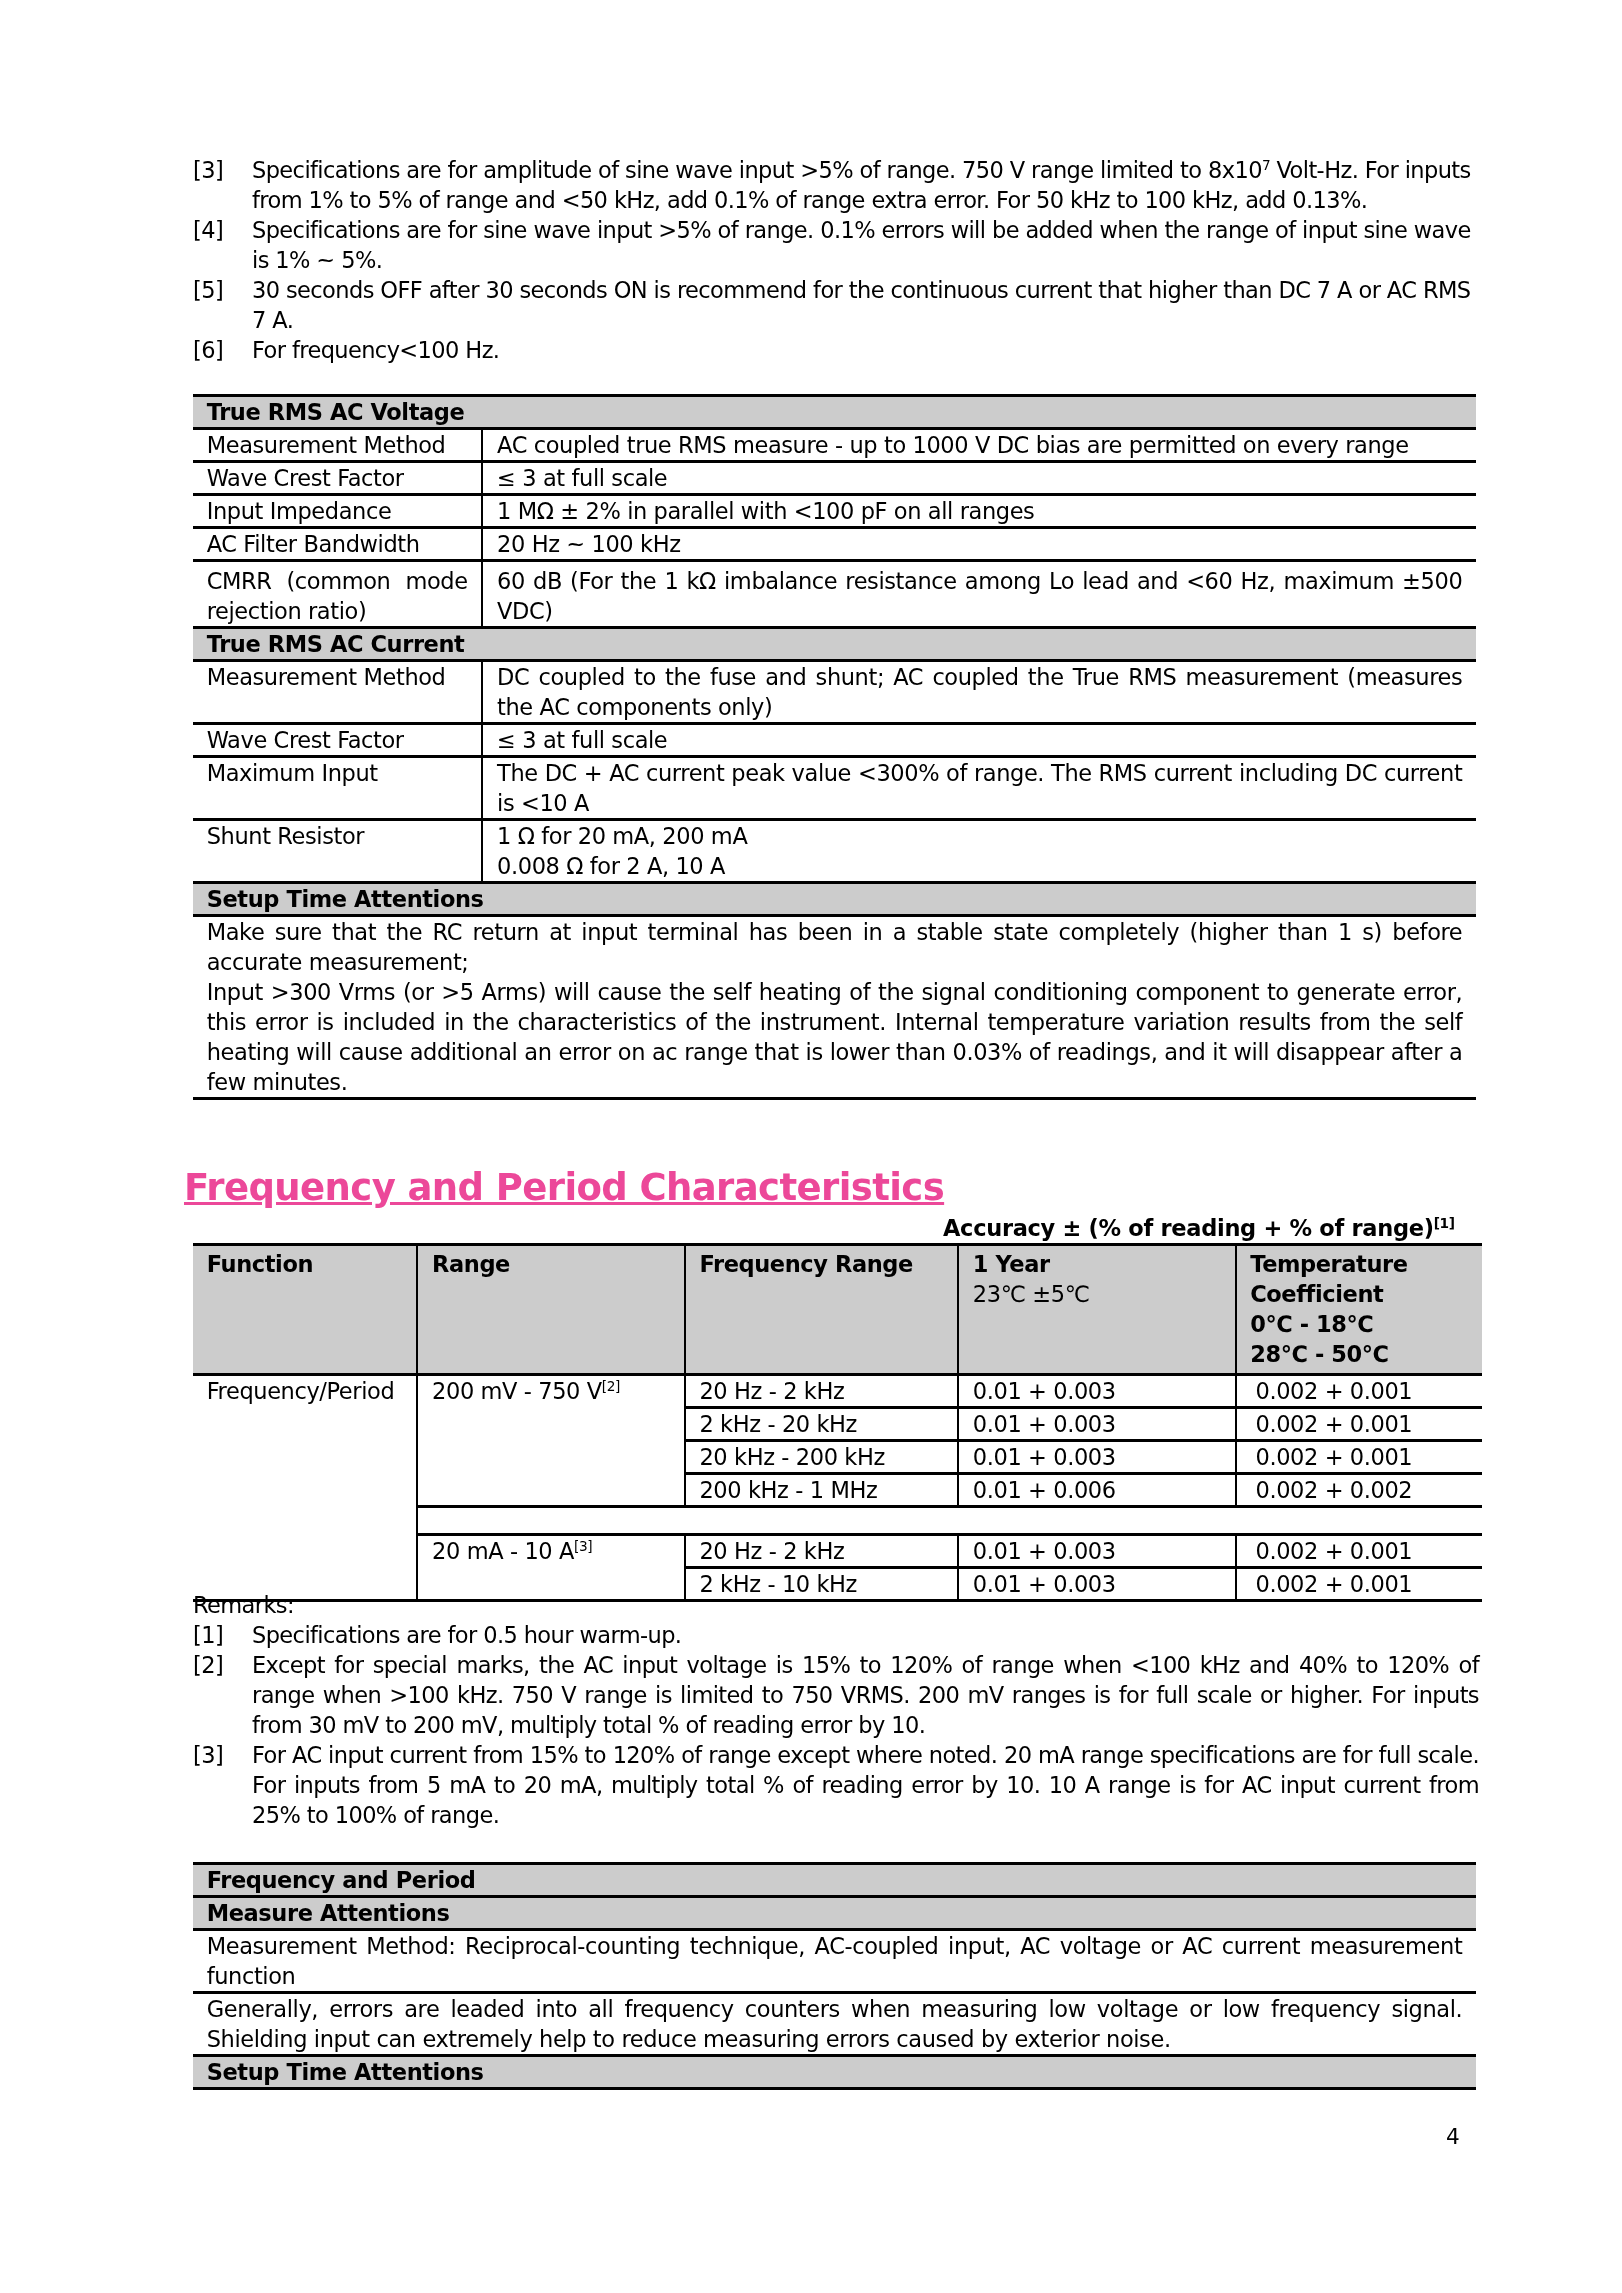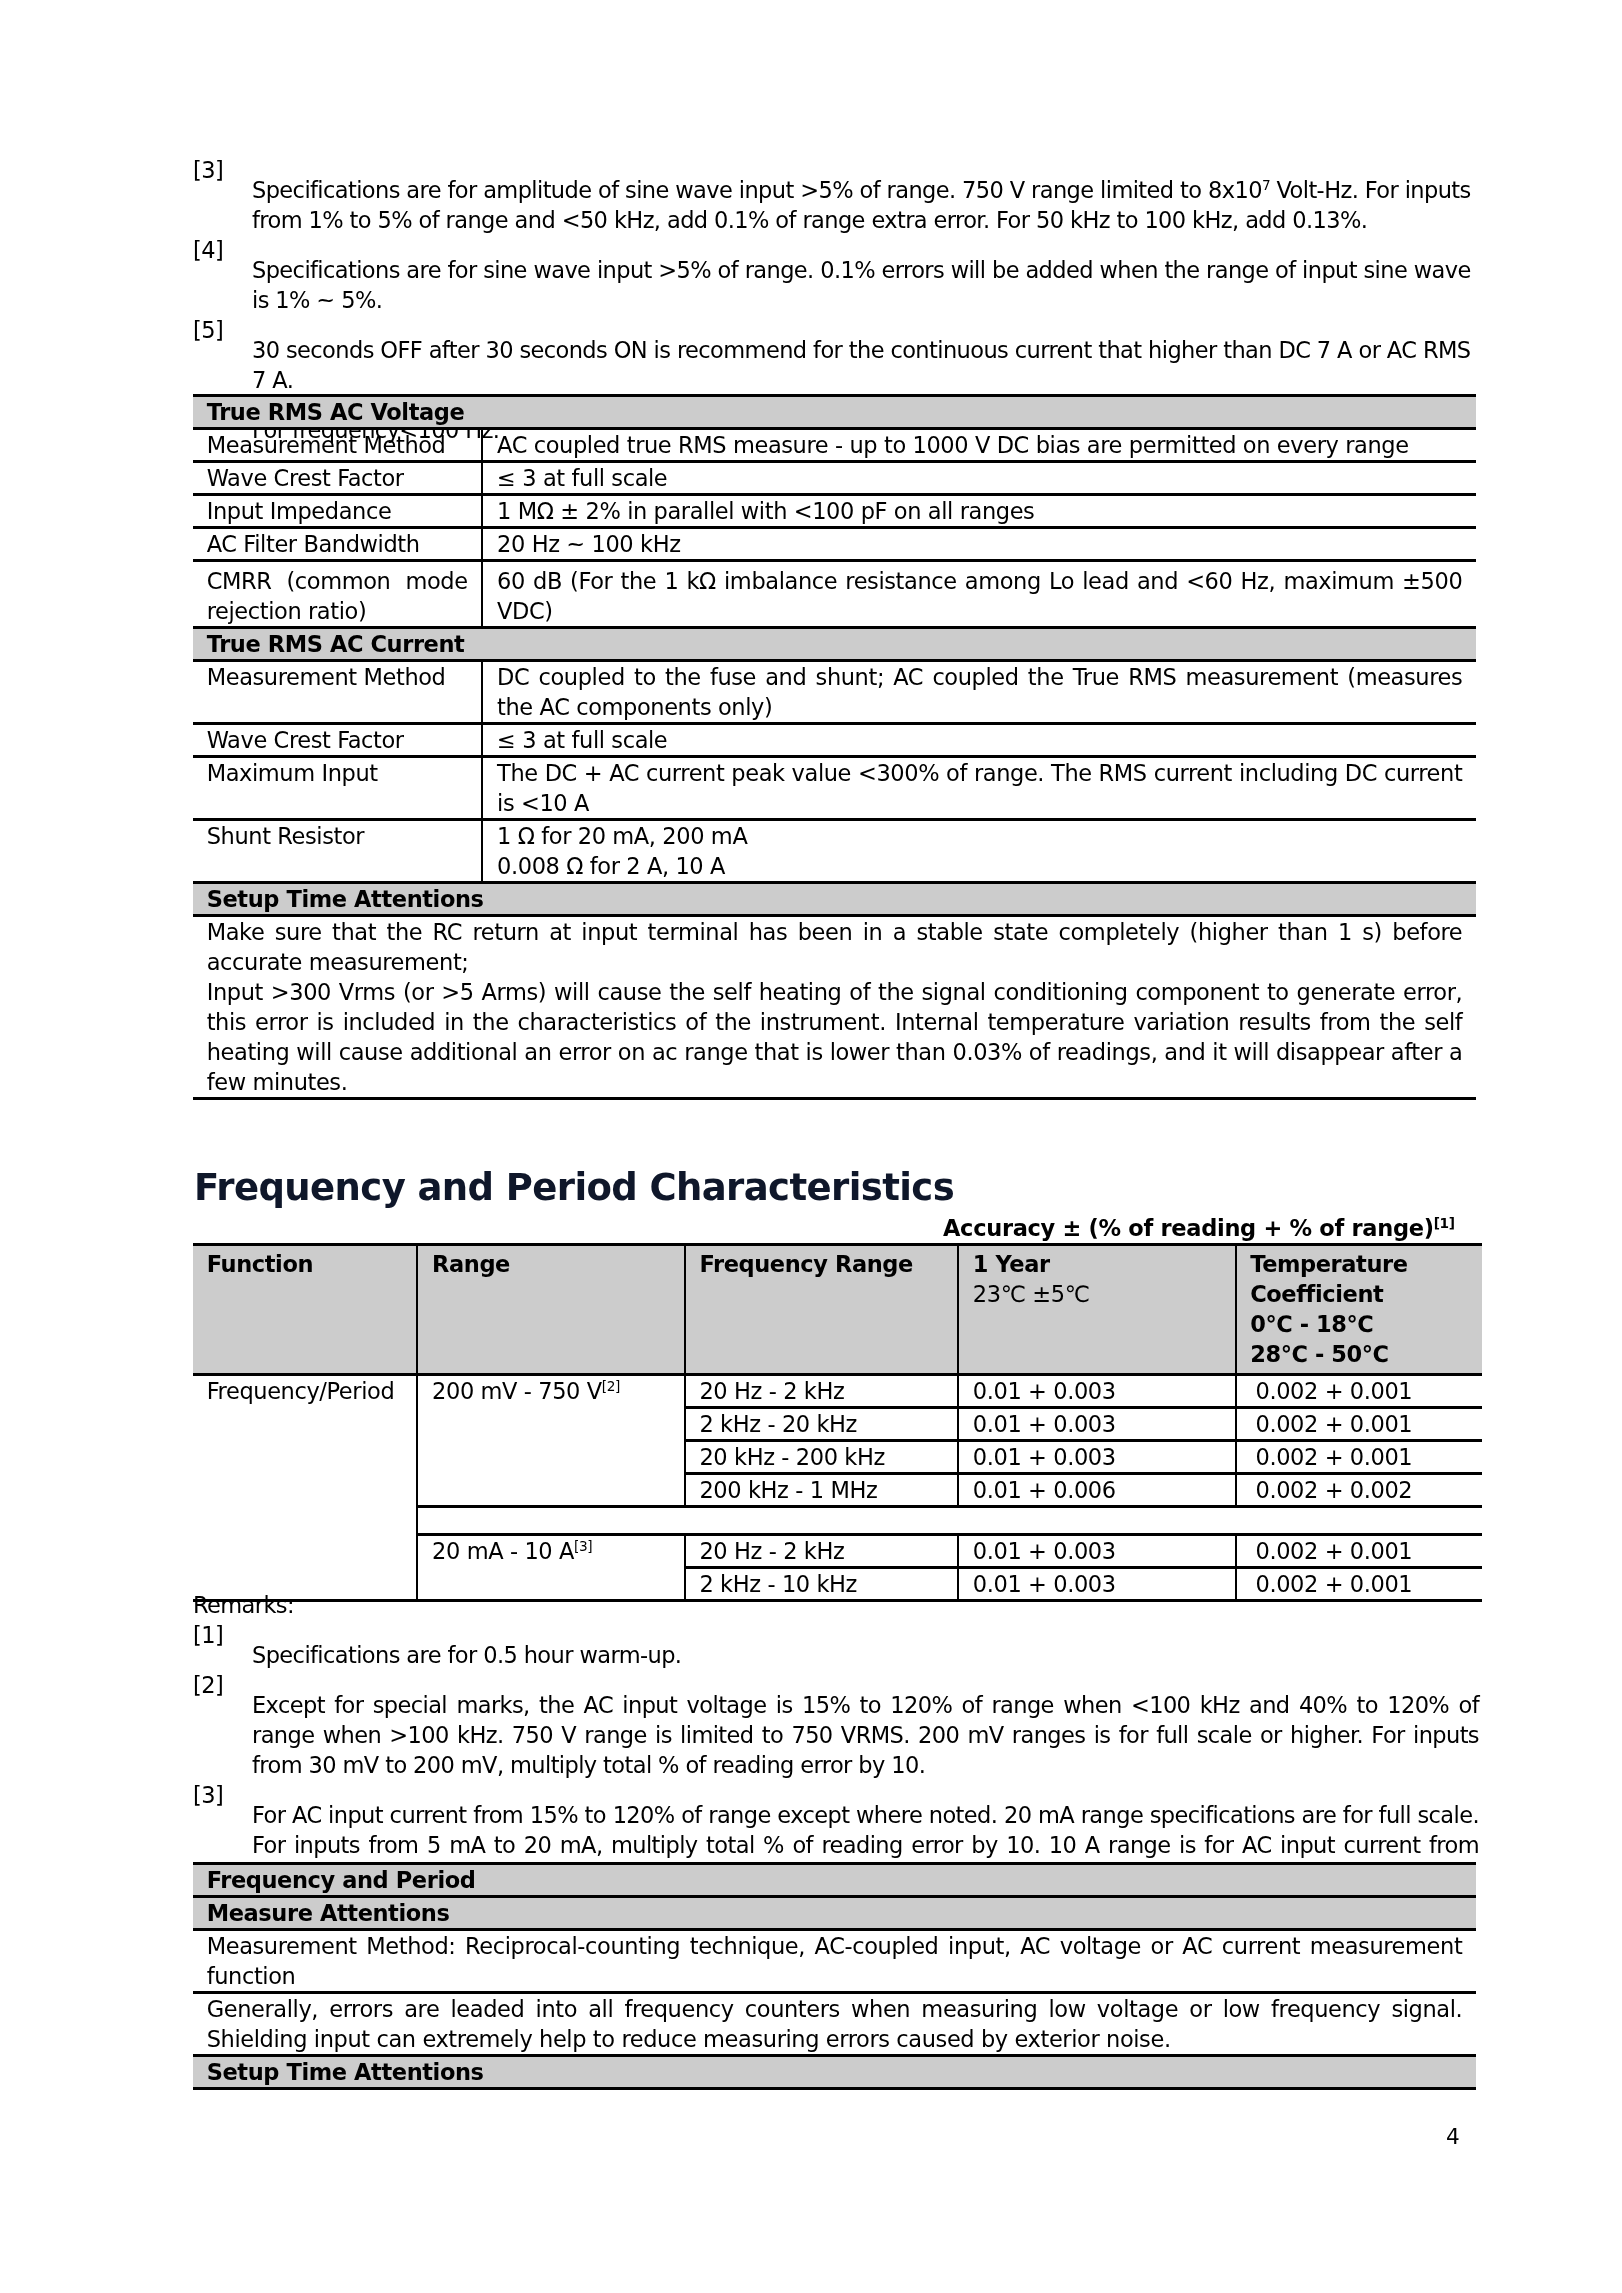--- a/index.html
+++ b/index.html
@@ -2,37 +2,37 @@
 <html><head>
 <meta charset="utf-8">
 <style>
   html, body { margin: 0; padding: 0; background: #ffffff; }
   body { width: 1622px; height: 2294px; position: relative; font-family: "DejaVu Sans", sans-serif; color: #000; }
   .page { position: absolute; left: 0; top: 0; width: 1622px; height: 2294px; }
 
   .notes { position: absolute; left: 193px; top: 155px; width: 1286px; font-size: 22.5px; line-height: 30px; letter-spacing: -0.6px; }
   .note { display: flex; }
   .note .num { width: 59px; flex: none; }
-  .note .txt { flex: 1; margin-top: 20px; }
+  .note .txt { flex: 1; }
   sup { font-size: 13.7px; line-height: 0; vertical-align: super; }
 
   table { border-collapse: collapse; }
   .spec { position: absolute; left: 193px; width: 1283px; font-size: 22.5px; line-height: 30px; letter-spacing: -0.4px; }
   .spec td { padding: 0 13.7px; vertical-align: top; border-bottom: 3.9px solid #000; }
   .spec tr.first td { border-top: 3.9px solid #000; }
   .spec td.sec { background: #cccccc; font-weight: bold; }
   .spec td.lbl { width: 261px; border-right: 2.9px solid #000; }
   .spec td.just { text-align: justify; }
   .spec td.full { text-align: justify; }
   .spec tr.tall td { padding-top: 3.9px; }
 
   #t1 { top: 394px; }
   #t2 { top: 1862px; }
 
-  .heading { position: absolute; left: 194px; top: 1166px; font-size: 37px; font-weight: bold; color: #0f172a; letter-spacing: -0.6px; }
+  .heading { position: absolute; left: 184px; top: 1166px; font-size: 37px; font-weight: bold; color: #ec4899; letter-spacing: -0.6px; text-decoration: underline; }
   .acc-note { position: absolute; left: 943px; top: 1215px; font-size: 22.5px; font-weight: bold; letter-spacing: -0.3px; }
 
   .freq { position: absolute; left: 193px; top: 1243px; width: 1289px; font-size: 22.5px; line-height: 30px; letter-spacing: -0.4px; }
   .freq th { background: #cccccc; text-align: left; vertical-align: top; font-weight: bold; padding: 2.9px 13.7px 0 13.7px; height: 124px; border-top: 3.9px solid #000; border-bottom: 3.9px solid #000; border-right: 2.9px solid #000; }
   .freq th:last-child { border-right: none; }
   .freq td { padding: 0 13.7px; vertical-align: top; border-bottom: 3.9px solid #000; border-right: 2.9px solid #000; height: 26.5px; }
   .freq td:last-child { border-right: none; padding-left: 19px; }
   .freq td.func { border-bottom: 3.9px solid #000; }
   .freq td.gap { height: 25.5px; }
   .c1 { width: 196px; } .c2 { width: 238px; } .c3 { width: 244px; margin-left: 20px; } .c4 { width: 248px; }

